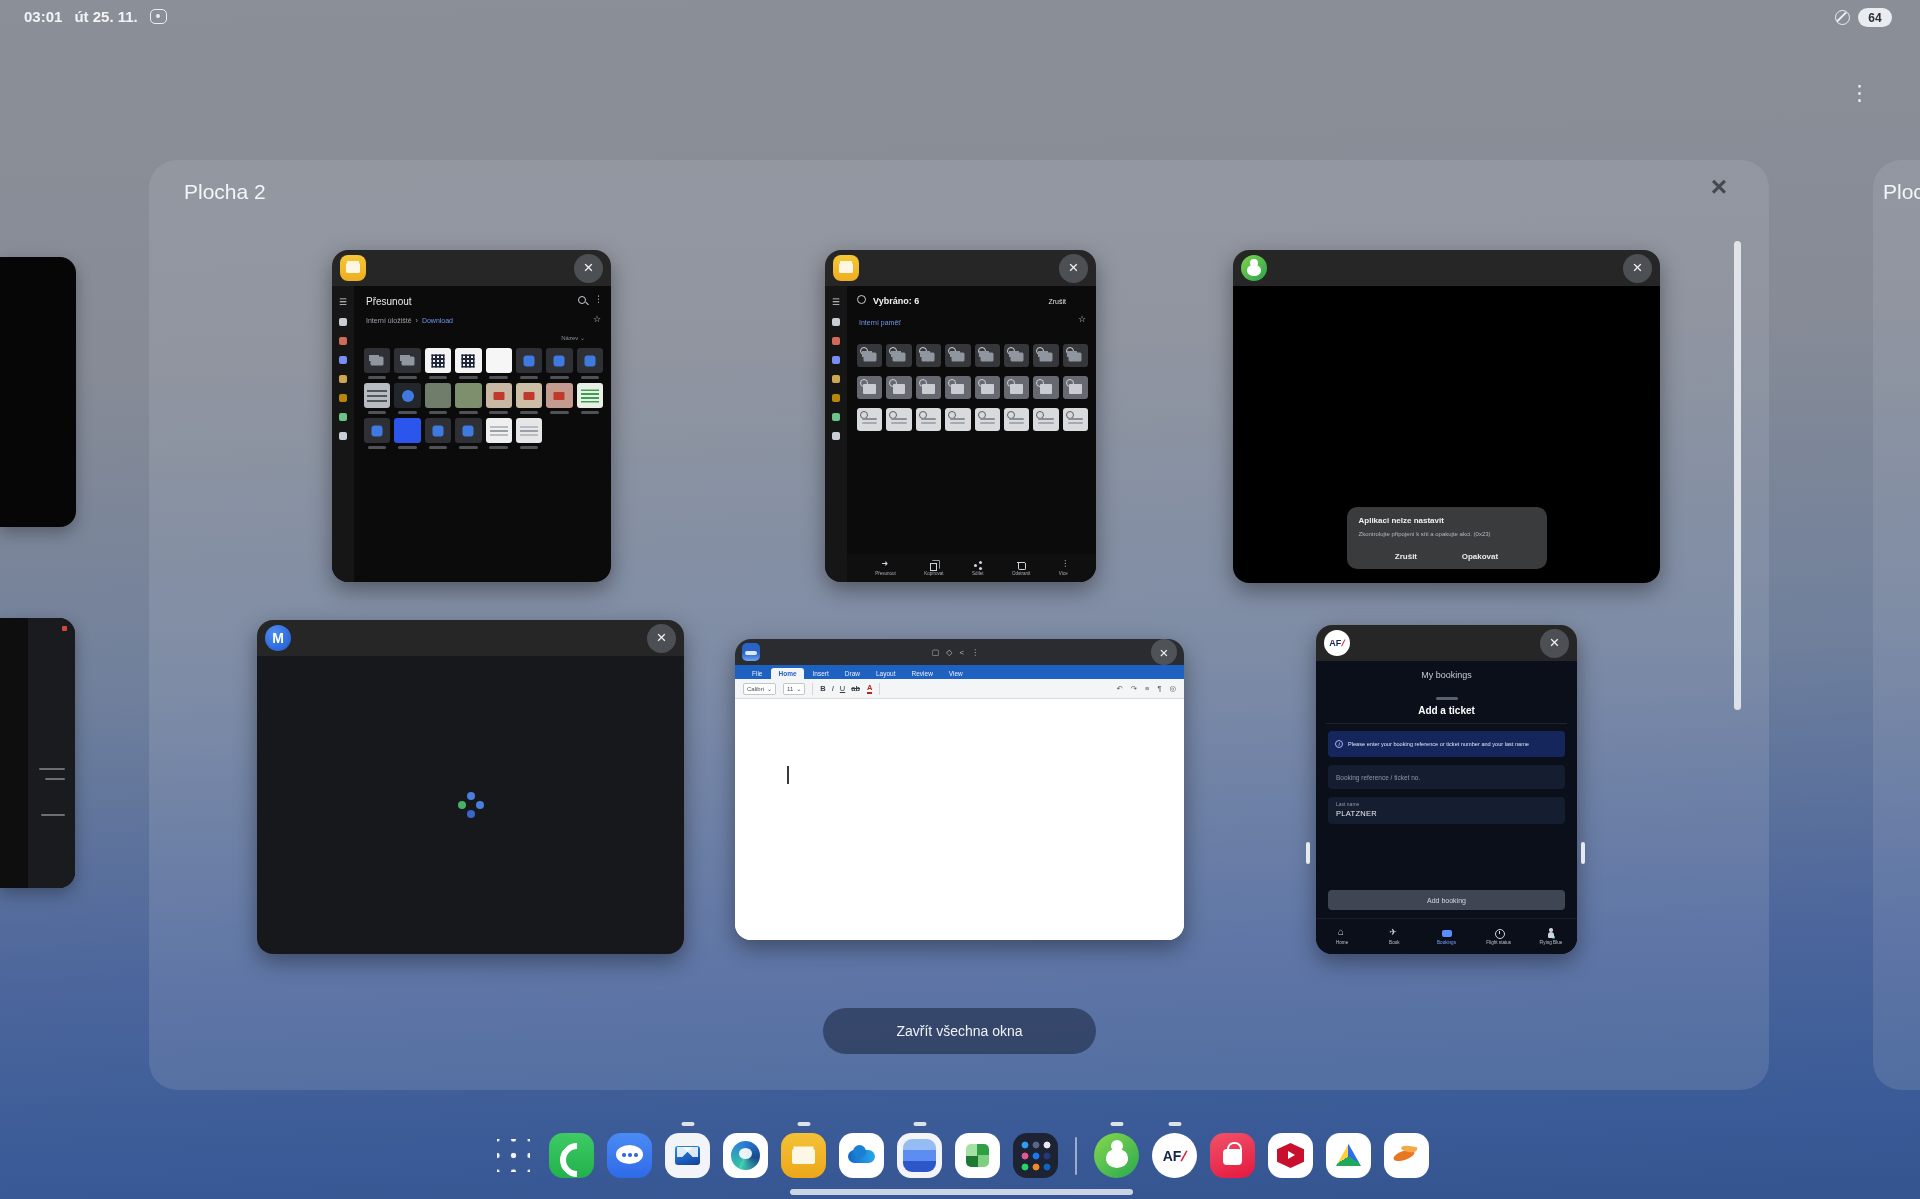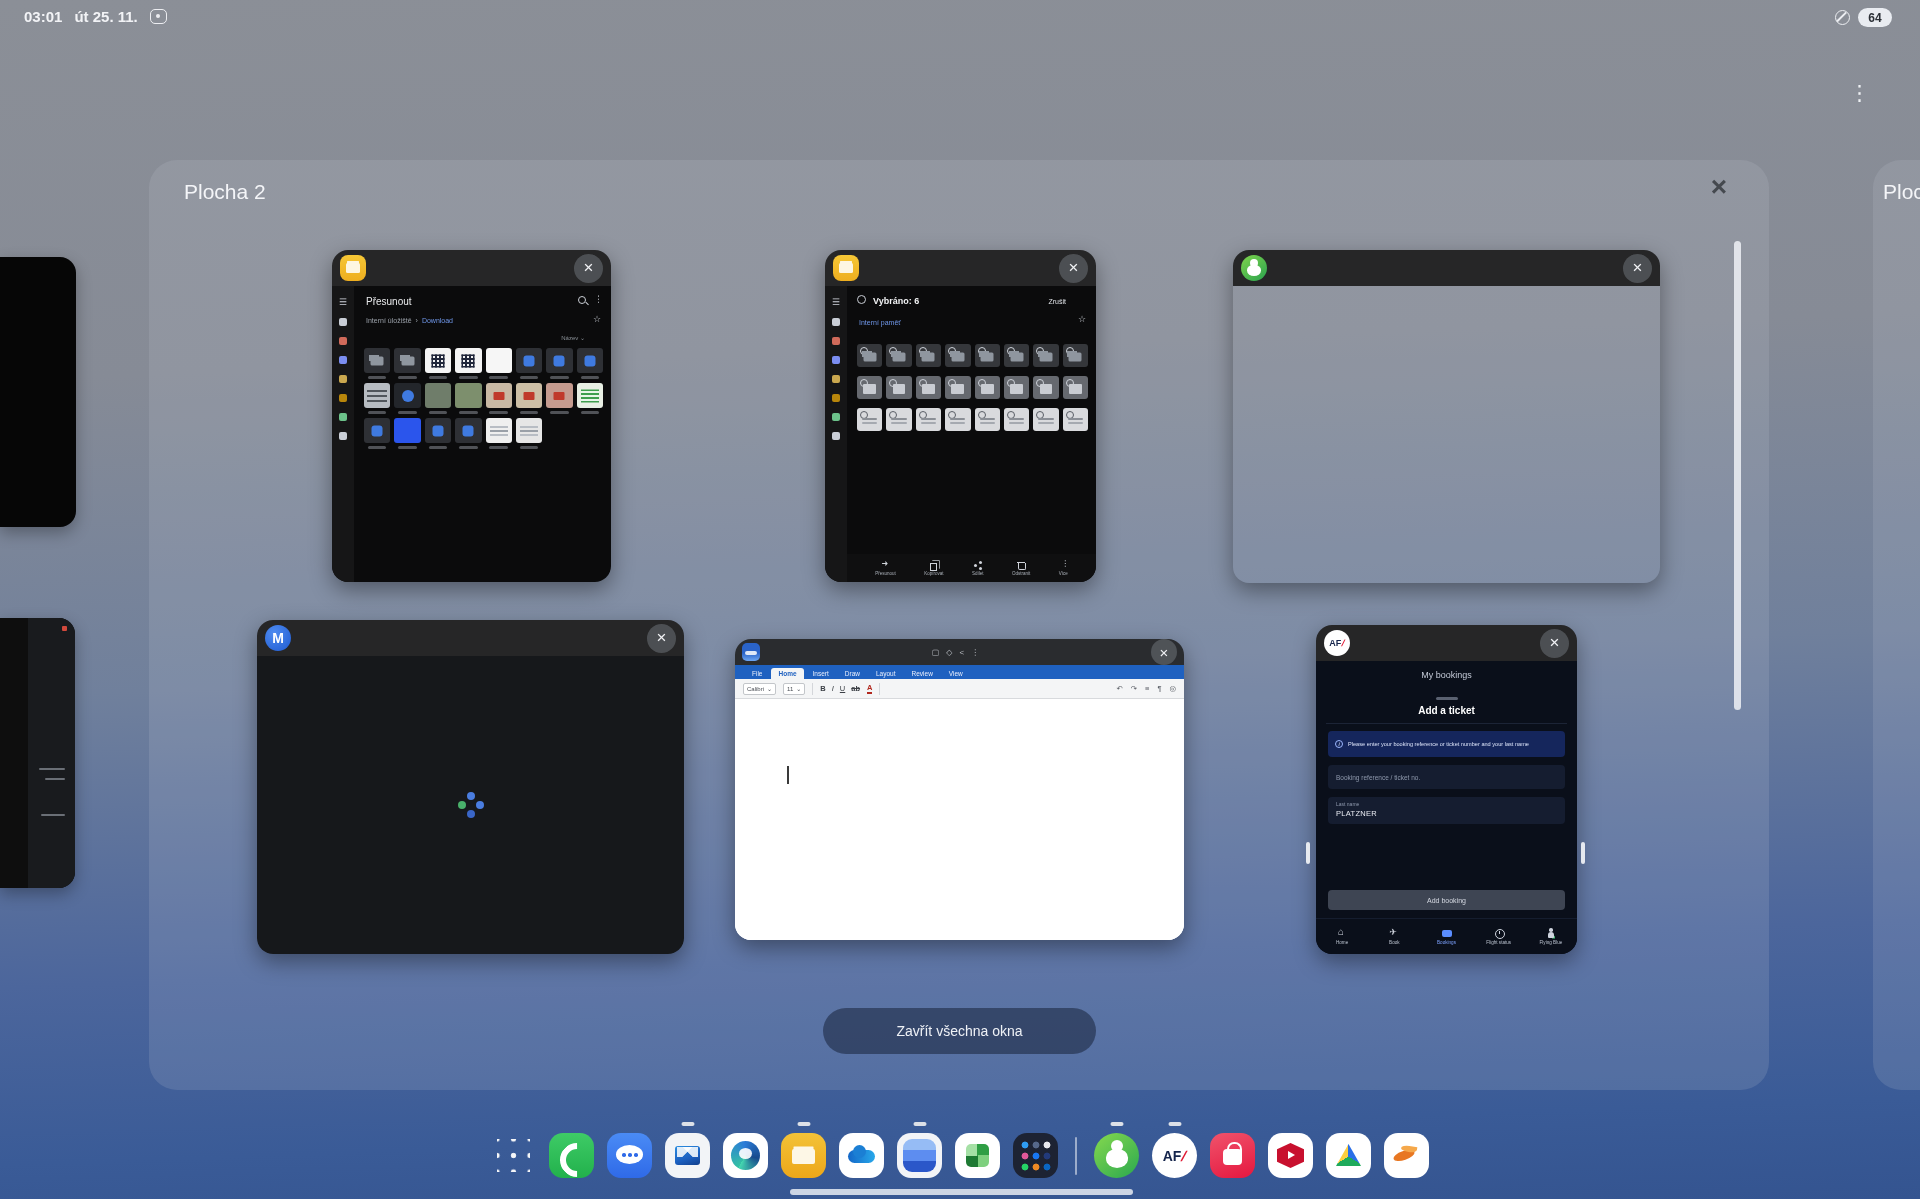--- a/index.html
+++ b/index.html
@@ -372,20 +372,30 @@
         </div>
       </div>
   </div>
 </div>
 
 <div class="win" style="left:1233px;top:250px;width:427px;height:333px;">
   <div class="winbar">
     <span class="ai ai-alza"></span>
     <span class="winclose">×</span>
   </div>
+  <div class="wincontent blackwin" style="height:297px;">
+    <div class="dlg">
+      <div class="dlg-title">Aplikaci nelze nastavit</div>
+      <div class="dlg-body">Zkontrolujte připojení k síti a opakujte akci. (0x23)</div>
+      <div class="dlg-btns">
+        <span class="dlg-btn">Zrušit</span>
+        <span class="dlg-btn">Opakovat</span>
+      </div>
+    </div>
+  </div>
 </div>
 
 <div class="win" style="left:257px;top:620px;width:427px;height:334px;">
   <div class="winbar">
     <span class="ai ai-m">M</span>
     <span class="winclose">×</span>
   </div>
   <div class="wincontent mwin-content" style="height:298px;">
     <div class="spinner">
         <i class="d1"></i>

